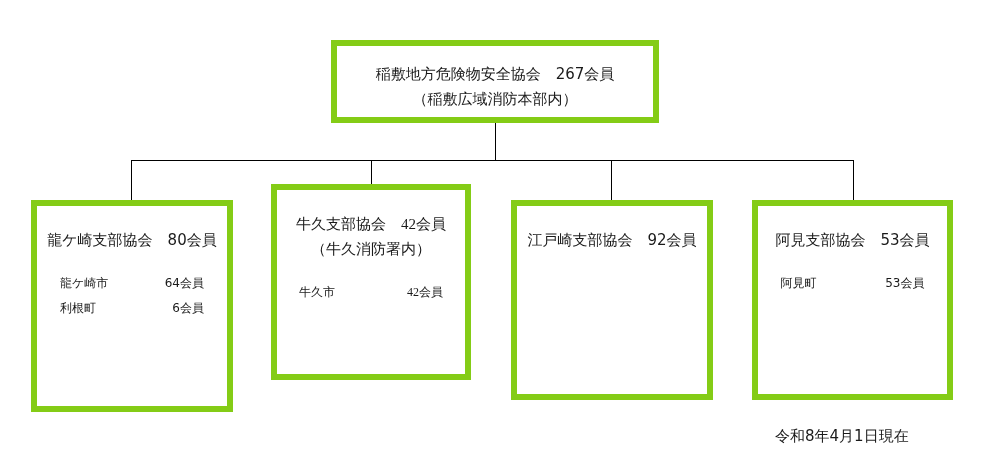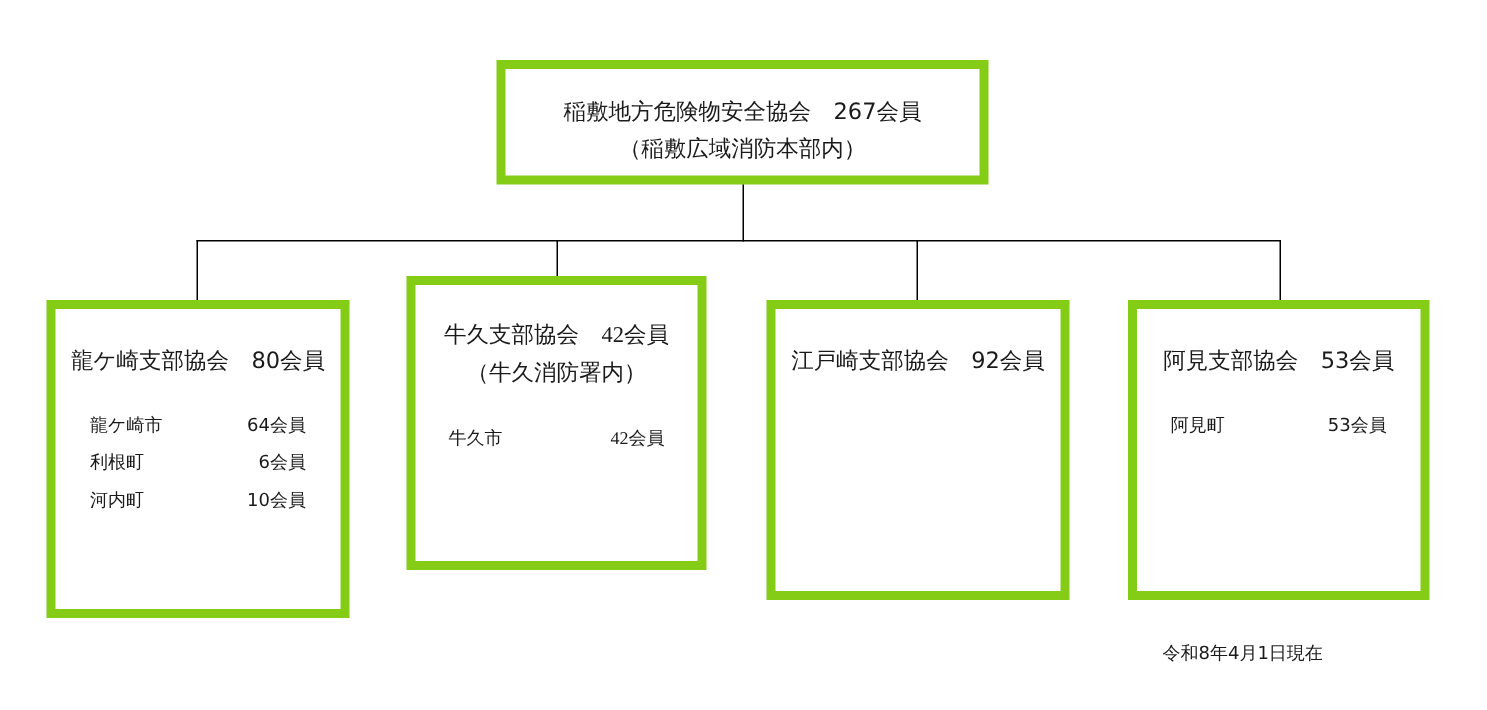--- a/index.html
+++ b/index.html
@@ -76,21 +76,21 @@
     text-align: left;
   }
   .detail-count {
     width: 70px;
     text-align: right;
   }
 
   
   #footer-date {
     position: absolute;
-    font-size: 12px;
+    font-size: 15px;
     white-space: pre;
   }
 </style>
 </head>
 <body>
 
 <div id="chart-root">
 
   <div class="node-box" id="root-node" style="left:331px; top:40px; width:328px; height:83px;">
     <div class="node-title">稲敷地方危険物安全協会　267会員</div>
@@ -109,24 +109,20 @@
   <div class="node-box" style="left:31px; top:200px; width:202px; height:212px;">
     <div class="node-title branch-head">龍ケ崎支部協会　80会員</div>
     <ul class="detail-list">
       <li class="detail-row">
         <span class="detail-name">龍ケ崎市</span>
         <span class="detail-count">64会員</span>
       </li>
       <li class="detail-row">
         <span class="detail-name">利根町</span>
         <span class="detail-count">6会員</span>
-      </li>
-      <li class="detail-row">
-        <span class="detail-name">河内町</span>
-        <span class="detail-count">10会員</span>
       </li>
     </ul>
   </div>
 
   <div class="node-box" style="left:271px; top:184px; width:200px; height:196px;font-family:Liberation Serif, serif;">
     <div class="node-title branch-head">牛久支部協会　42会員</div>
     <div class="node-subtitle">（牛久消防署内）</div>
     <ul class="detail-list">
       <li class="detail-row">
         <span class="detail-name">牛久市</span>

